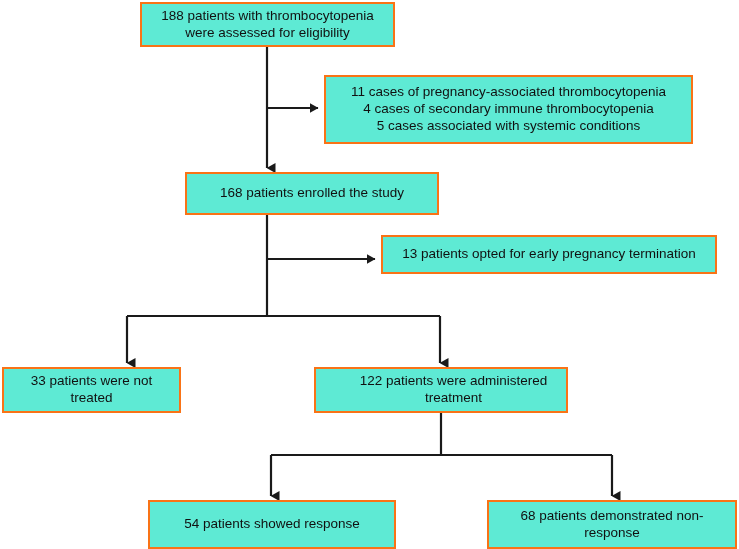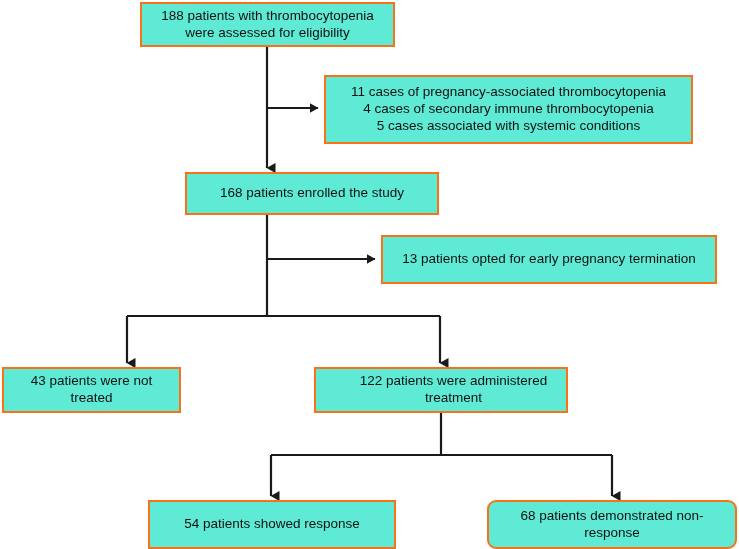--- a/index.html
+++ b/index.html
@@ -38,25 +38,25 @@
   }
   .node span {
     display: block;
     white-space: pre-line;
   }
 
   
   #node-screened   { left: 140px; top: 2px;   width: 255px; height: 45px; }
   #node-excluded   { left: 324px; top: 75px;  width: 369px; height: 69px; justify-content: center; }
   #node-enrolled   { left: 140px; top: 172px; width: 254px; height: 43px; margin-left: 45px; }
-  #node-terminated { left: 381px; top: 235px; width: 336px; height: 49px; }
+  #node-terminated { left: 381px; top: 235px; width: 336px; height: 39px; }
   #node-untreated  { left: 2px;   top: 367px; width: 179px; height: 46px; }
   #node-treated    { left: 314px; top: 367px; width: 254px; height: 46px; padding-left: 31px; }
   #node-response   { left: 148px; top: 500px; width: 248px; height: 49px; }
-  #node-nonresponse{ left: 487px; top: 500px; width: 250px; height: 49px; border-radius: 9px; }
+  #node-nonresponse{ left: 487px; top: 500px; width: 250px; height: 49px; }
 
   .connectors {
     position: absolute;
     left: 0;
     top: 0;
     width: 739px;
     height: 549px;
     pointer-events: none;
   }
 </style>
@@ -106,21 +106,21 @@
 
   <div class="node" id="node-enrolled">
     <span>168 patients enrolled the study</span>
   </div>
 
   <div class="node" id="node-terminated">
     <span>13 patients opted for early pregnancy termination</span>
   </div>
 
   <div class="node" id="node-untreated">
-    <span>43 patients were not treated</span>
+    <span>33 patients were not treated</span>
   </div>
 
   <div class="node" id="node-treated">
     <span>122 patients were administered
 treatment</span>
   </div>
 
   <div class="node" id="node-response">
     <span>54 patients showed response</span>
   </div>

